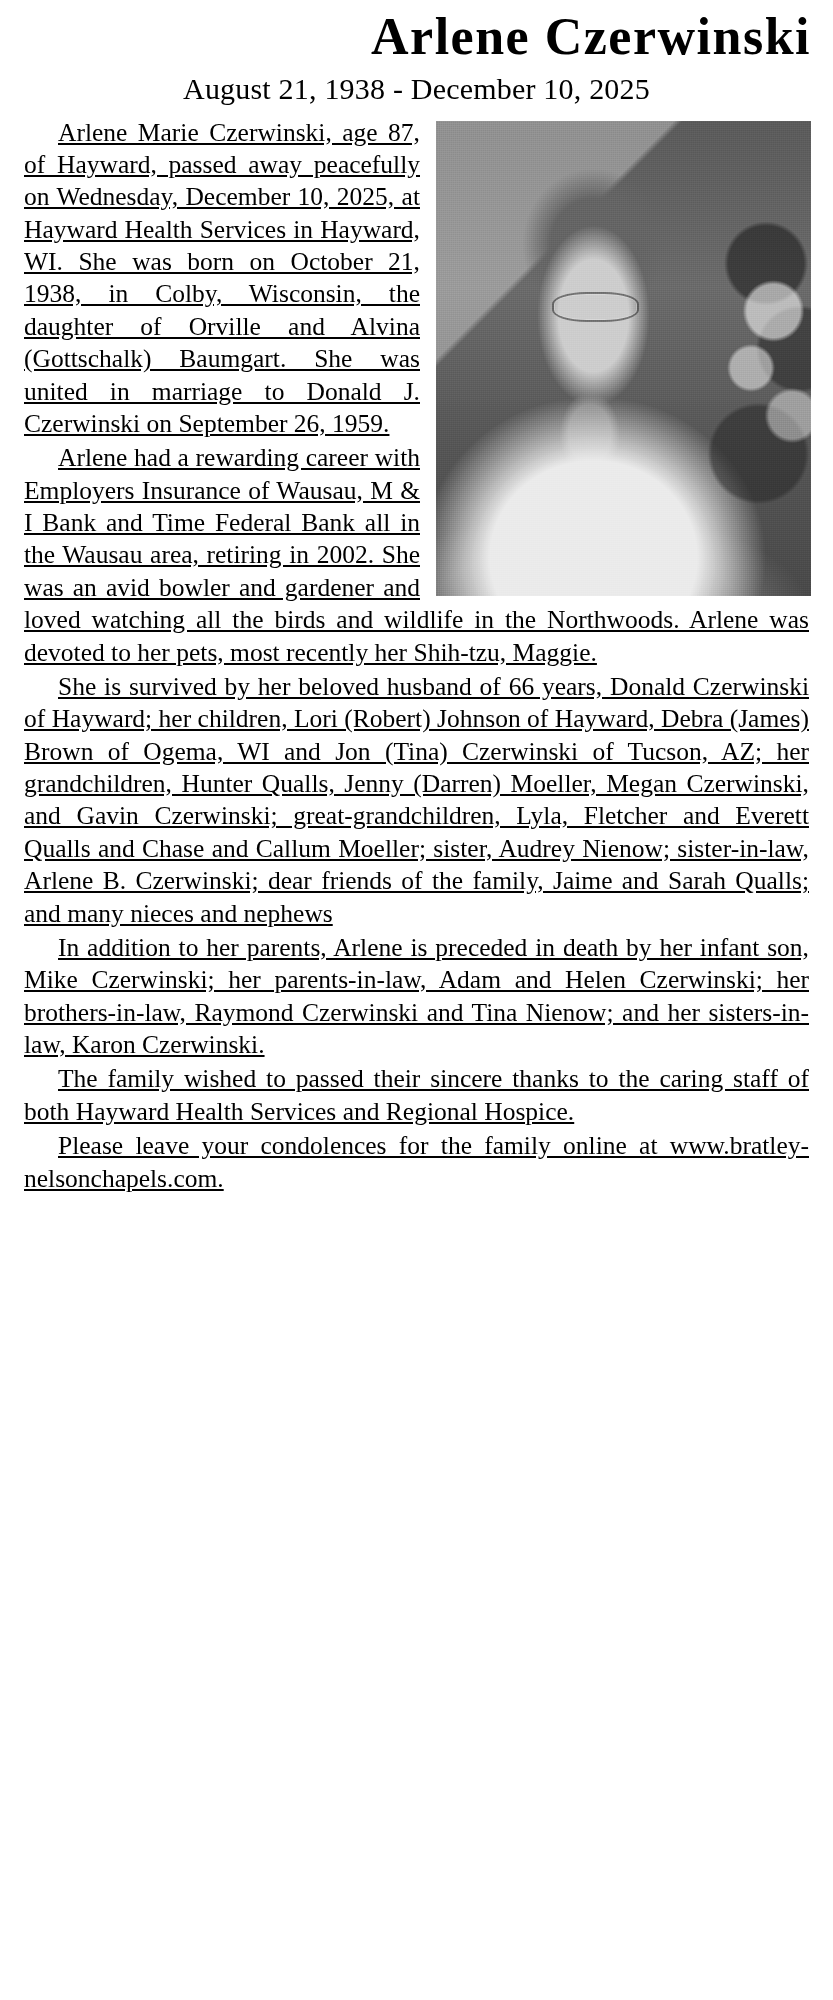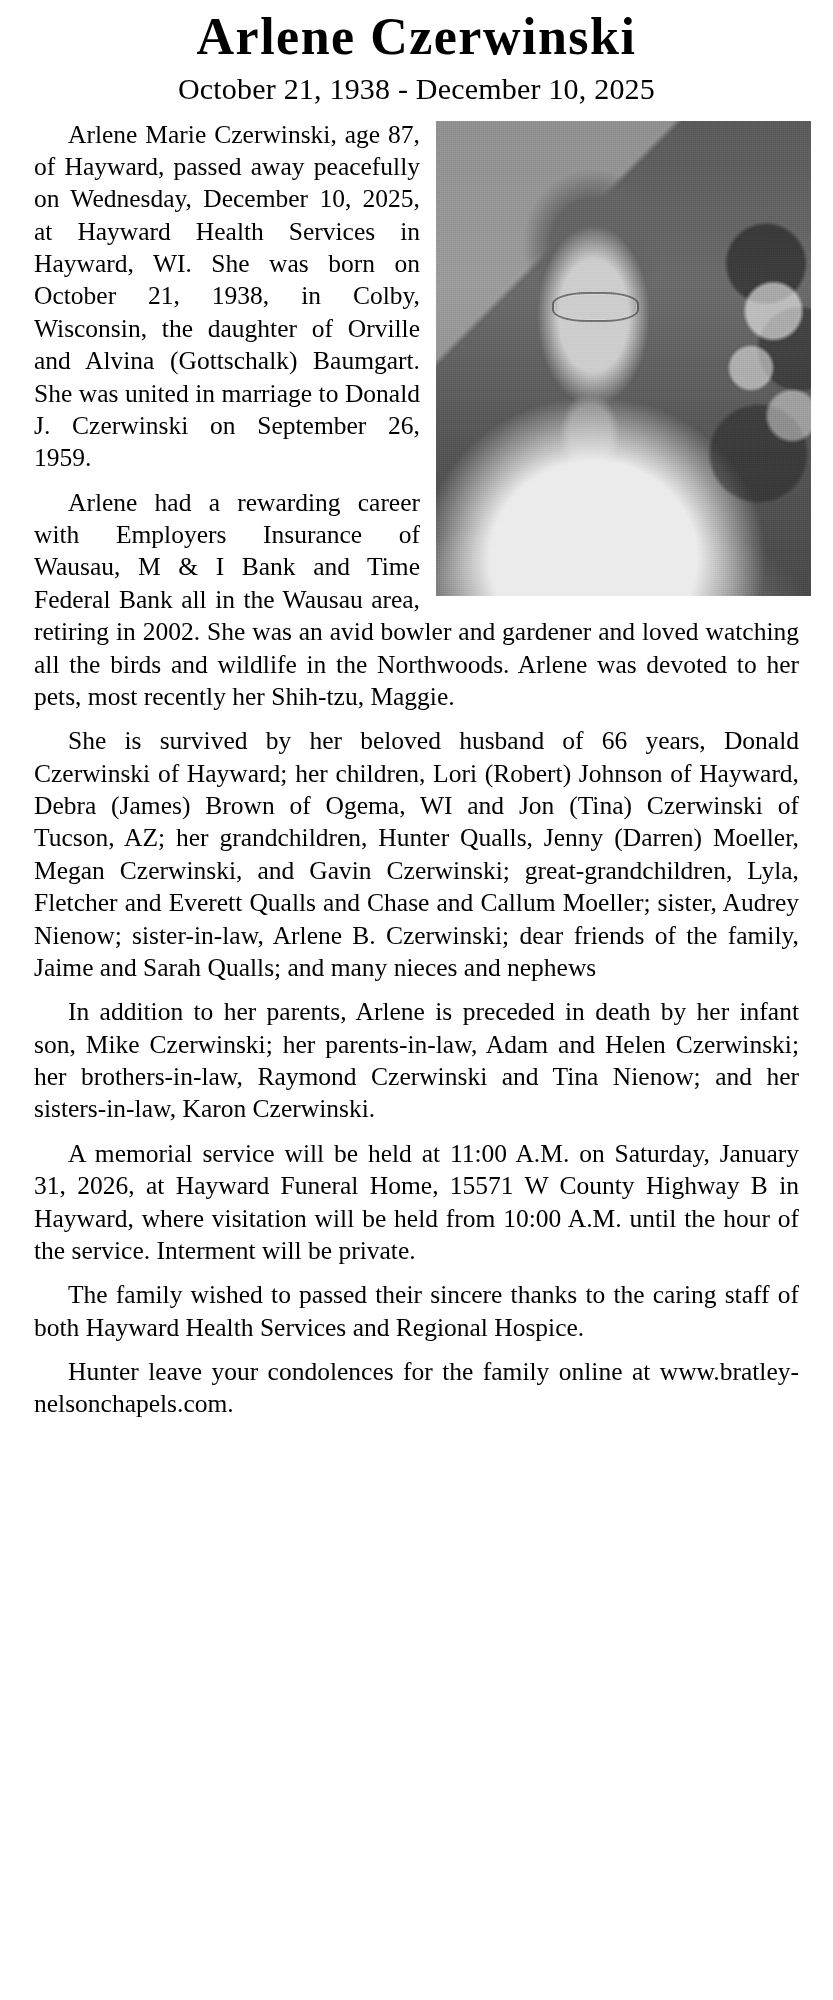--- a/index.html
+++ b/index.html
@@ -21,42 +21,43 @@
     position: relative;
     background: #fff;
   }
   
   .obit-name {
     font-family: "Liberation Serif", "DejaVu Serif", serif;
     font-weight: bold;
     font-size: 52px;
     line-height: 1.05;
     letter-spacing: 1.5px;
-    text-align: center;
+    text-align: right;
     margin: 2px 0 0 0;
     white-space: nowrap;
   }
   .obit-dates {
     font-size: 30px;
     line-height: 1.2;
     text-align: center;
     margin: 6px 0 10px 0;
     letter-spacing: 0.2px;
   }
   
   .body-text {
     font-size: 25.5px;
     line-height: 1.27;
     text-align: justify;
     text-justify: inter-word;
     hyphens: manual;
   }
   .body-text p {
-    margin: 12px;
+    margin: 2px;
     text-indent: 34px;
+    text-decoration: underline;
   }
   
   .photo-wrap {
     float: right;
     width: 375px;
     height: 475px;
     margin: 4px 0 6px 16px;
     overflow: hidden;
     background: #6d6d6d;
     position: relative;
@@ -111,32 +112,31 @@
     box-shadow: inset 0 0 0 1px rgba(255,255,255,0.25);
   }
   .clear { clear: both; }
 </style>
 </head>
 <body>
 
 <div class="page">
 
   <h1 class="obit-name">Arlene Czerwinski</h1>
-  <div class="obit-dates">October 21, 1938 - December 10, 2025</div>
+  <div class="obit-dates">August 21, 1938 - December 10, 2025</div>
 
   <div class="photo-wrap">
     <div class="photo"></div>
     <div class="photo-glasses"></div>
     <div class="photo-grain"></div>
   </div>
 
   <div class="body-text">
     <p>Arlene Marie Czerwinski, age 87, of Hayward, passed away peacefully on Wednesday, December 10, 2025, at Hayward Health Services in Hayward, WI. She was born on October 21, 1938, in Colby, Wisconsin, the daughter of Orville and Alvina (Gottschalk) Baumgart. She was united in marriage to Donald J. Czerwinski on September 26, 1959.</p>
     <p>Arlene had a rewarding career with Employers Insurance of Wausau, M &amp; I Bank and Time Federal Bank all in the Wausau area, retiring in 2002. She was an avid bowler and gardener and loved watching all the birds and wildlife in the Northwoods. Arlene was devoted to her pets, most recently her Shih-tzu, Maggie.</p>
     <p>She is survived by her beloved husband of 66 years, Donald Czerwinski of Hayward; her children, Lori (Robert) Johnson of Hayward, Debra (James) Brown of Ogema, WI and Jon (Tina) Czerwinski of Tucson, AZ; her grandchildren, Hunter Qualls, Jenny (Darren) Moeller, Megan Czerwinski, and Gavin Czerwinski; great-grandchildren, Lyla, Fletcher and Everett Qualls and Chase and Callum Moeller; sister, Audrey Nienow; sister-in-law, Arlene B. Czerwinski; dear friends of the family, Jaime and Sarah Qualls; and many nieces and nephews</p>
     <p>In addition to her parents, Arlene is preceded in death by her infant son, Mike Czerwinski; her parents-in-law, Adam and Helen Czerwinski; her brothers-in-law, Raymond Czerwinski and Tina Nienow; and her sisters-in-law, Karon Czerwinski.</p>
-    <p>A memorial service will be held at 11:00 A.M. on Saturday, January 31, 2026, at Hayward Funeral Home, 15571 W County Highway B in Hayward, where visitation will be held from 10:00 A.M. until the hour of the service. Interment will be private.</p>
     <p>The family wished to passed their sincere thanks to the caring staff of both Hayward Health Services and Regional Hospice.</p>
-    <p>Hunter leave your condolences for the family online at www.bratley-nelsonchapels.com.</p>
+    <p>Please leave your condolences for the family online at www.bratley-nelsonchapels.com.</p>
   </div>
 
   <div class="clear"></div>
 </div>
 
 </body></html>

